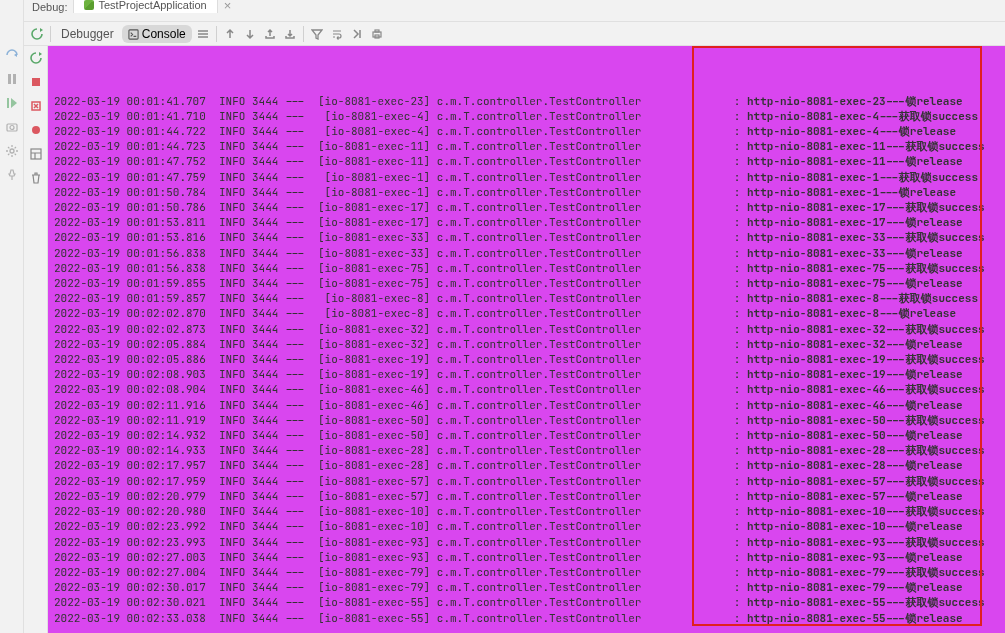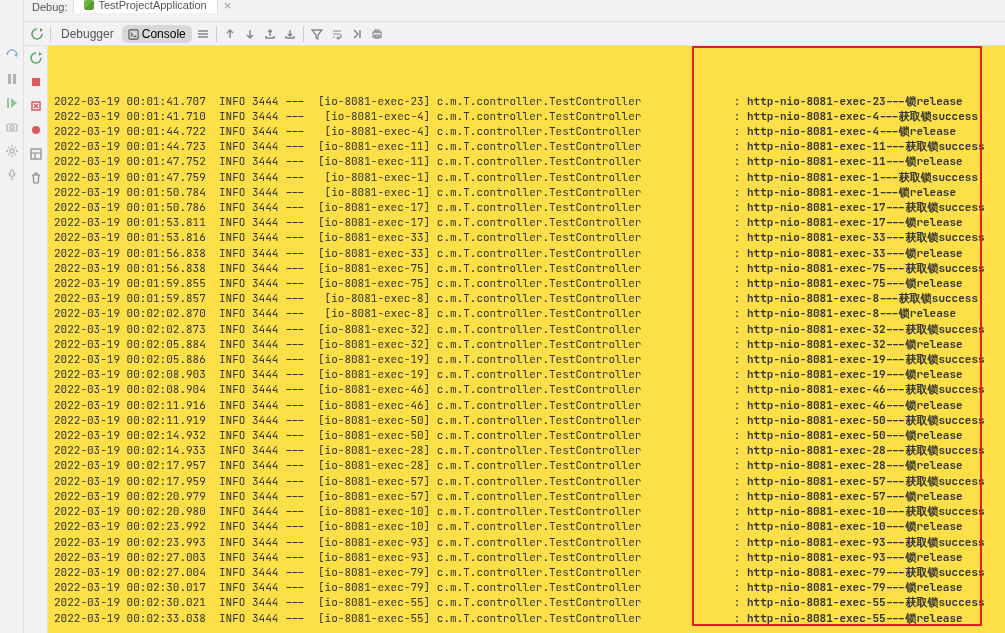--- a/index.html
+++ b/index.html
@@ -60,21 +60,21 @@
   gap: 2px;
   padding: 0 4px;
 }
 .tb-sep { width: 1px; height: 16px; background: #d0d0d0; margin: 0 2px; }
 .tb-btn { width: 18px; height: 18px; display: flex; align-items: center; justify-content: center; cursor: pointer; border-radius: 2px; }
 .tb-text { font-size: 12px; color: #555; padding: 2px 6px; cursor: pointer; }
 .tb-text.active { background: #d8d8d8; border-radius: 6px; color: #000; }
 .logarea {
   flex: 1;
   display: flex;
-  background: #fde047;
+  background: #d946ef;
   overflow: hidden;
 }
 .run-gutter {
   width: 24px;
   background: #f2f2f2;
   border-right: 1px solid #e0e0e0;
   display: flex;
   flex-direction: column;
   align-items: center;
   padding-top: 4px;

